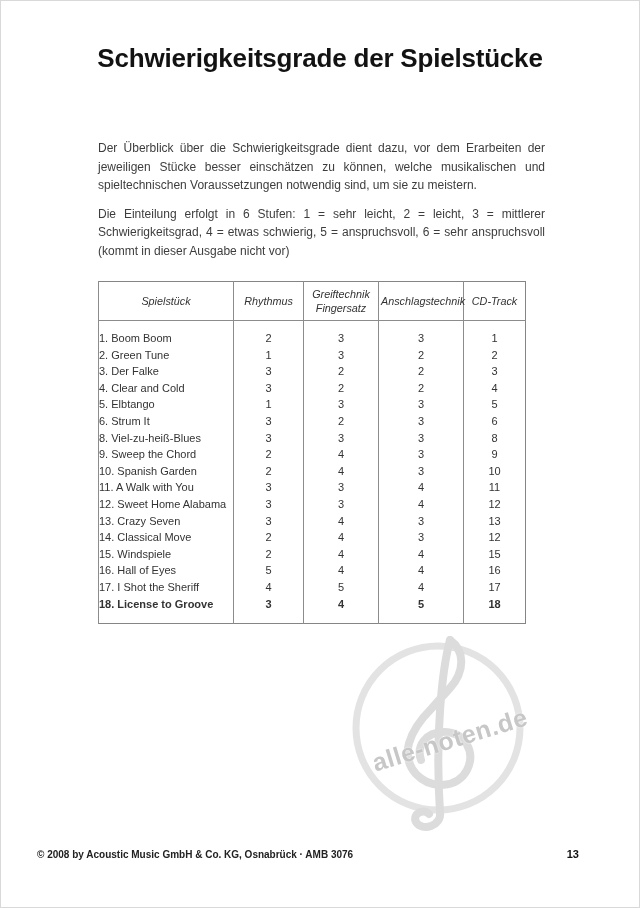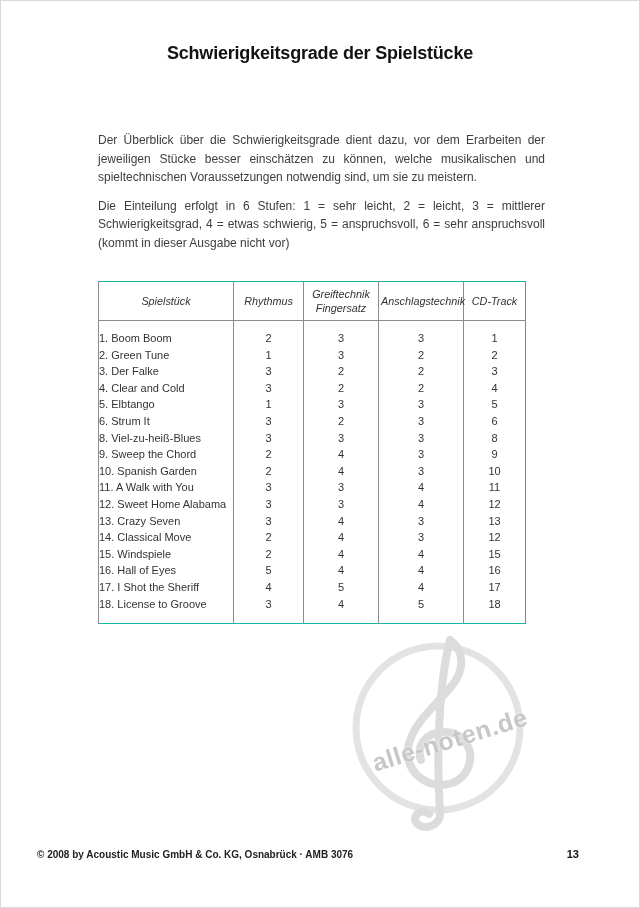--- a/index.html
+++ b/index.html
@@ -17,40 +17,40 @@
   }
 
   
   .title {
     position: absolute;
     top: 42px;
     left: 0;
     width: 100%;
     margin: 0;
     text-align: center;
-    font-size: 18px;
+    font-size: 26px;
     font-weight: bold;
     letter-spacing: -0.2px;
     color: #121212;
     z-index: 2;
   }
 
   
   .body-text {
     position: absolute;
     left: 97px;
     top: 130px;
     width: 447px;
     font-size: 12px;
     line-height: 18.6px;
     color: #3d3d3d;
     text-align: justify;
     z-index: 2;
   }
-  .body-text p { margin: 0 0 10px 0; }
+  .body-text p { margin: 8px 0 10px 0; }
 
   
   table.difficulty {
     position: absolute;
     left: 97px;
     top: 280px;
     width: 427px;
     border-collapse: collapse;
     table-layout: fixed;
     border: 1px solid #14b8a6;
@@ -78,21 +78,21 @@
     color: #333;
     text-align: center;
     padding: 0;
   }
   table.difficulty td.song {
     text-align: left;
     padding-right: 28px;
     white-space: nowrap;
   }
   table.difficulty tbody tr:first-child td { padding-top: 9px; }
-  table.difficulty tbody tr:last-child td { padding-bottom: 11px; }
+  table.difficulty tbody tr:last-child td { padding-bottom: 11px; font-weight: bold; }
 
   
   .watermark {
     position: absolute;
     left: 0; top: 0;
     width: 100%; height: 100%;
     z-index: 1;
     pointer-events: none;
   }
   .watermark svg {

